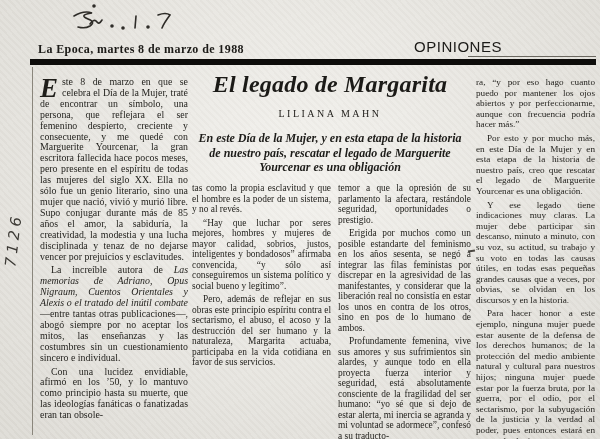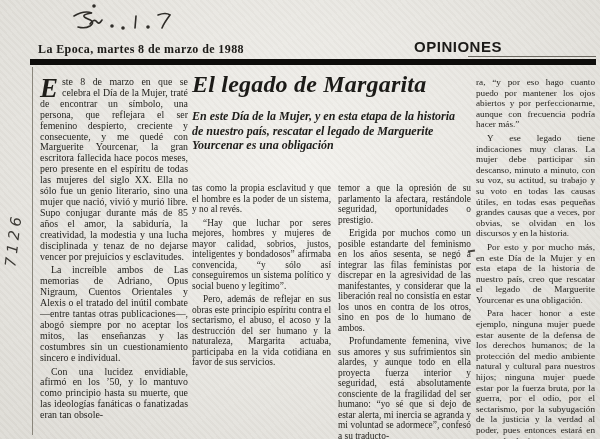--- a/index.html
+++ b/index.html
@@ -16,36 +16,36 @@
   }
   
   .dateline{
     position:absolute;left:38px;top:42px;
     font-size:12px;font-weight:bold;letter-spacing:.4px;
   }
   .section-label{
     position:absolute;left:368px;top:38px;width:180px;
     text-align:center;
     font-family:"Liberation Sans", sans-serif;
-    font-size:15px;font-weight:bold;letter-spacing:.5px;
+    font-size:15px;font-weight:normal;letter-spacing:.5px;
   }
   .rule-thin{position:absolute;left:468px;top:56px;width:128px;height:1px;background:#6a675f;}
   .rule-thick{position:absolute;left:30px;top:59px;width:566px;height:6px;background:#0d0c0a;}
   .rule-vert{position:absolute;left:32px;top:67px;width:1px;height:368px;background:#8a867c;}
   
   .hand-top{position:absolute;left:60px;top:2px;width:140px;height:36px;}
   .hand-side{
     position:absolute;left:-16px;top:228px;width:60px;
     transform:rotate(-83deg);
     font-family:"DejaVu Sans", sans-serif;
     font-style:italic;font-size:15px;letter-spacing:4px;color:#3c3a35;
   }
   .pen-dash{position:absolute;left:468px;top:250px;width:7px;height:2px;background:#4a4741;transform:rotate(-8deg);}
   
-  .titleblock{position:absolute;left:192px;top:72px;width:276px;}
+  .titleblock{position:absolute;left:192px;top:72px;width:276px;text-align:center;}
   .headline{
     margin:0;font-size:24px;font-weight:bold;font-style:italic;
     letter-spacing:.2px;line-height:1.05;
   }
   .byline{
     margin-top:11px;font-size:10px;letter-spacing:2.5px;color:#24221e;
   }
   .deck{
     margin-top:12px;font-size:12px;font-weight:bold;font-style:italic;
     line-height:1.22;color:#1d1c19;
@@ -62,21 +62,21 @@
   .col1{left:40px;top:77px;width:148px;height:358px;font-size:9.9px;line-height:10.9px;}
   .col2{left:192px;top:183px;width:139px;height:253px;}
   .col3{left:338px;top:183px;width:133px;height:253px;}
   .col4{left:476px;top:77px;width:119px;height:358px;font-size:9.2px;line-height:10.6px;}
   .dropcap{
     float:left;
     font-size:27px;line-height:20px;
     font-weight:bold;font-style:italic;
     margin:1px 4px 0 0;
   }
-  .bktitle{}
+  .bktitle{font-style:italic;}
 </style>
 </head>
 <body>
 
 <div class="page">
 
   <svg class="hand-top" viewBox="0 0 140 36">
     <g fill="none" stroke="#2e2c28" stroke-width="1.6" stroke-linecap="round">
       <path d="M14 14 q10 -6 18 -3 q-14 2 -4 6 q8 3 2 7 q-5 3 -12 1"></path>
       <path d="M30 22 q4 -6 7 -2 q2 3 5 -2"></path>
@@ -92,41 +92,42 @@
   <div class="dateline">La Epoca, martes 8 de marzo de 1988</div>
   <div class="section-label">OPINIONES</div>
   <div class="rule-thin"></div>
   <div class="rule-thick"></div>
   <div class="rule-vert"></div>
   <div class="hand-side">7126</div>
   <div class="pen-dash"></div>
 
   <div class="titleblock">
     <h1 class="headline">El legado de Margarita</h1>
+    <div class="byline">LILIANA MAHN</div>
     <div class="deck">En este Día de la Mujer, y en esta etapa de la historia de nuestro país, rescatar el legado de Marguerite Yourcenar es una obligación</div>
   </div>
 
   <div class="col col1">
     <p><span class="dropcap">E</span><span>ste 8 de marzo en que se celebra el Día de la Mujer, traté de encontrar un símbolo, una persona, que reflejara el ser femenino despierto, creciente y consecuente, y me quedé con Marguerite Yourcenar, la gran escritora fallecida hace pocos meses, pero presente en el espíritu de todas las mujeres del siglo XX. Ella no sólo fue un genio literario, sino una mujer que nació, vivió y murió libre. Supo conjugar durante más de 85 años el amor, la sabiduría, la creatividad, la modestia y una lucha disciplinada y tenaz de no dejarse vencer por prejuicios y esclavitudes.</span></p>
-    <p class="ind"><span>La increíble ambos de </span><span class="bktitle">Las memorias de Adriano, Opus Nigraum, Cuentos Orientales y Alexis o el tratado del inútil combate </span><span>—entre tantas otras publicaciones—, abogó siempre por no aceptar los mitos, las enseñanzas y las costumbres sin un cuestionamiento sincero e individual.</span></p>
+    <p class="ind"><span>La increíble autora de </span><span class="bktitle">Las memorias de Adriano, Opus Nigraum, Cuentos Orientales y Alexis o el tratado del inútil combate </span><span>—entre tantas otras publicaciones—, abogó siempre por no aceptar los mitos, las enseñanzas y las costumbres sin un cuestionamiento sincero e individual.</span></p>
     <p class="ind">Con una lucidez envidiable, afirmó en los ’50, y lo mantuvo como principio hasta su muerte, que las ideologías fanáticas o fanatizadas eran tan obsole-</p>
   </div>
 
   <div class="col col2">
     <p>tas como la propia esclavitud y que el hombre es la poder de un sistema, y no al revés.</p>
     <p class="ind">“Hay que luchar por seres mejores, hombres y mujeres de mayor calidad, sobrios, justos, inteligentes y bondadosos” afirmaba convencida, “y sólo así conseguiremos un sistema político y social bueno y legítimo”.</p>
     <p class="ind">Pero, además de reflejar en sus obras este principio espíritu contra el sectarismo, el abuso, el acoso y la destrucción del ser humano y la naturaleza, Margarita actuaba, participaba en la vida cotidiana en favor de sus servicios.</p>
   </div>
 
   <div class="col col3">
     <p>temor a que la opresión de su parlamento la afectara, restándole seguridad, oportunidades o prestigio.</p>
     <p class="ind">Erigida por muchos como un posible estandarte del feminismo en los años sesenta, se negó a integrar las filas feministas por discrepar en la agresividad de las manifestantes, y considerar que la liberación real no consistía en estar los unos en contra de los otros, sino en pos de lo humano de ambos.</p>
     <p class="ind">Profundamente femenina, vive sus amores y sus sufrimientos sin alardes, y aunque todo en ella proyecta fuerza interior y seguridad, está absolutamente consciente de la fragilidad del ser humano: “yo sé que si dejo de estar alerta, mi inercia se agranda y mi voluntad se adormece”, confesó a su traducto-</p>
   </div>
 
   <div class="col col4">
     <p>ra, “y por eso hago cuanto puedo por mantener los ojos abiertos y por perfeccionarme, aunque con frecuencia podría hacer más.”</p>
+    <p class="ind">Por esto y por mucho más, en este Día de la Mujer y en esta etapa de la historia de nuestro país, creo que rescatar el legado de Marguerite Yourcenar es una obligación.</p>
     <p class="ind">Y ese legado tiene indicaciones muy claras. La mujer debe participar sin descanso, minuto a minuto, con su voz, su actitud, su trabajo y su voto en todas las causas útiles, en todas esas pequeñas grandes causas que a veces, por obvias, se olvidan en los discursos y en la historia.</p>
-    <p class="ind">Por esto y por mucho más, en este Día de la Mujer y en esta etapa de la historia de nuestro país, creo que rescatar el legado de Marguerite Yourcenar es una obligación.</p>
     <p class="ind">Para hacer honor a este ejemplo, ninguna mujer puede estar ausente de la defensa de los derechos humanos; de la protección del medio ambiente natural y cultural para nuestros hijos; ninguna mujer puede estar por la fuerza bruta, por la guerra, por el odio, por el sectarismo, por la subyugación de la justicia y la verdad al poder, pues entonces estará en contra de sí misma.</p>
   </div>
 
 </div>
 
 </body></html>

